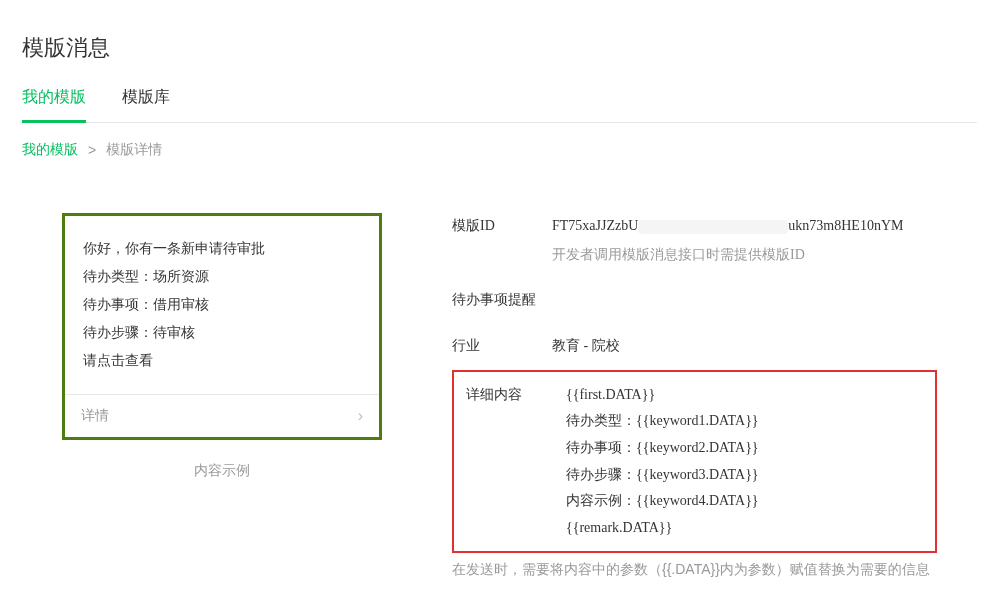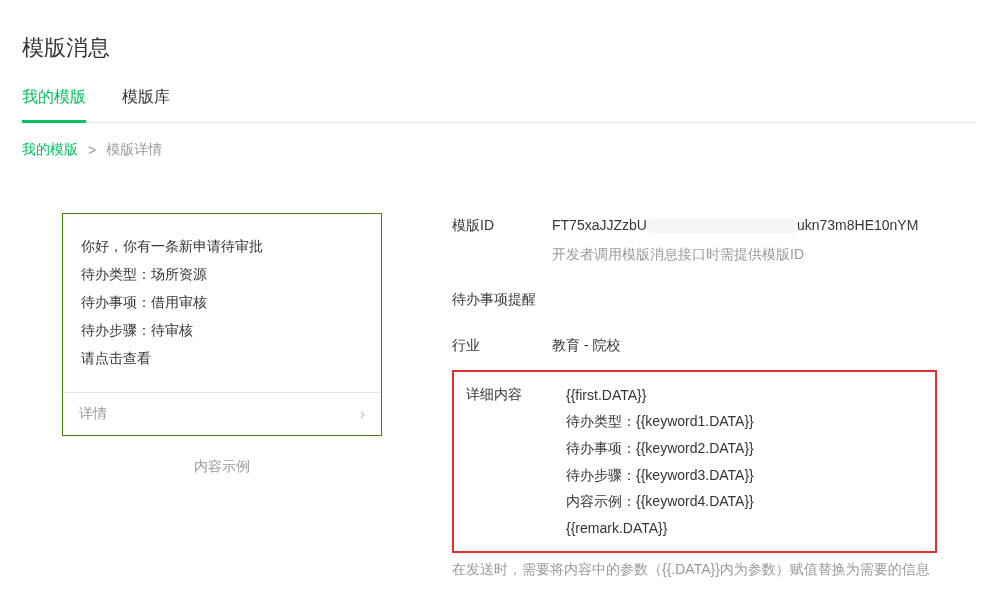--- a/index.html
+++ b/index.html
@@ -68,21 +68,21 @@
     }
     .main-flex {
       display: flex;
       gap: 70px;
     }
     .left-col {
       width: 320px;
       flex: 0 0 320px;
     }
     .preview-card {
-      border: 1px solid #4d7c0f;
+      border: 3px solid #4d7c0f;
       background: #fff;
     }
     .preview-body {
       padding: 18px 18px 20px 18px;
       line-height: 2.0;
       color: #353535;
       font-size: 14px;
     }
     .preview-footer {
       border-top: 1px solid #e7e7eb;
@@ -105,20 +105,21 @@
       margin-top: 22px;
       font-size: 14px;
     }
     .right-col {
       flex: 1;
     }
     .info-row {
       display: flex;
       margin-bottom: 12px;
       line-height: 1.8;
+      font-family: Liberation Serif, serif;
     }
     .info-label {
       width: 100px;
       flex: 0 0 100px;
       color: #353535;
       font-size: 14px;
     }
     .info-value {
       flex: 1;
       color: #353535;

